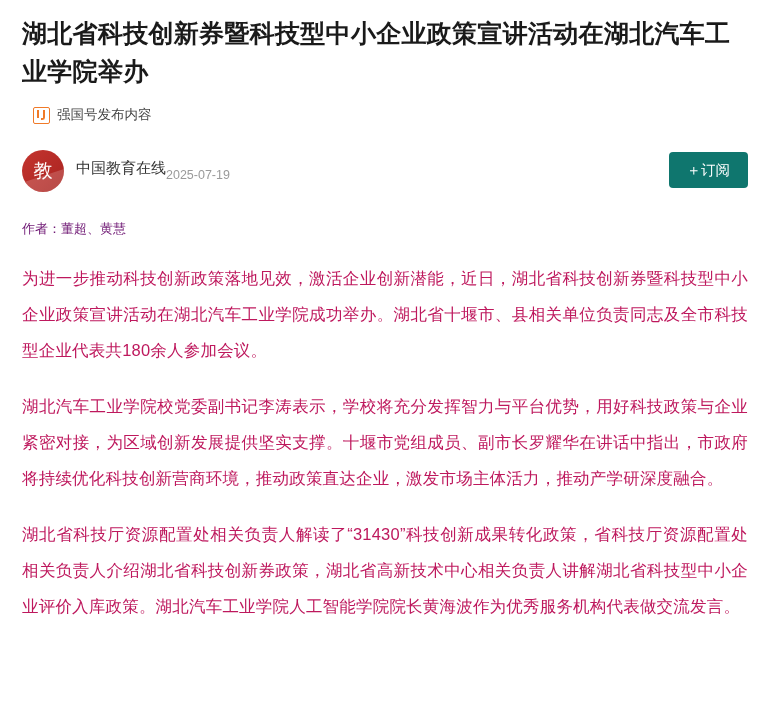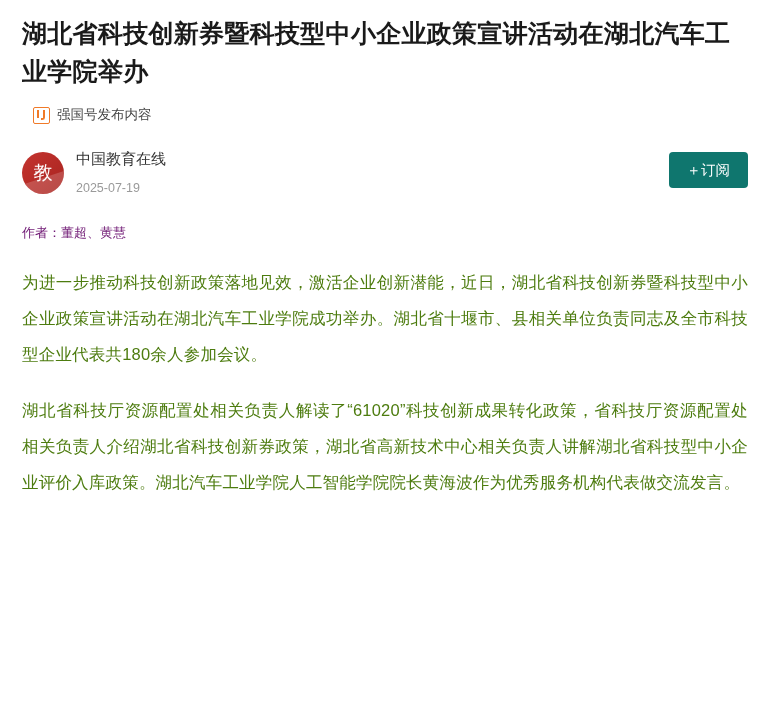--- a/index.html
+++ b/index.html
@@ -101,21 +101,21 @@
     position: absolute;
     left: -6px;
     top: 26px;
     width: 56px;
     height: 20px;
     background: rgba(255,255,255,0.18);
     transform: rotate(-18deg);
   }
   .source-meta {
     display: flex;
-    flex-direction: column;
+    flex-direction: row;
     justify-content: center;
   }
   .source-name {
     font-size: 15px;
     color: #333333;
     line-height: 22px;
   }
   .source-date {
     font-size: 12.5px;
     color: #9a9a9a;
@@ -140,21 +140,21 @@
     margin-top: 26px;
     font-size: 13px;
     color: #701a75;
   }
   .body-text {
     margin-top: 22px;
   }
   .body-text p {
     font-size: 16.5px;
     line-height: 36px;
-    color: #4d7c0f;
+    color: #be185d;
     margin: 0 0 20px 0;
     text-align: justify;
     letter-spacing: 0.2px;
   }
 </style>
 </head>
 <body>
 
 <div class="page">
 
@@ -173,16 +173,17 @@
       <span class="source-name">中国教育在线</span>
       <span class="source-date">2025-07-19</span>
     </div>
     <button class="subscribe-btn">＋订阅</button>
   </div>
 
   <div class="author-line">作者：董超、黄慧</div>
 
   <div class="body-text">
     <p>为进一步推动科技创新政策落地见效，激活企业创新潜能，近日，湖北省科技创新券暨科技型中小企业政策宣讲活动在湖北汽车工业学院成功举办。湖北省十堰市、县相关单位负责同志及全市科技型企业代表共180余人参加会议。</p>
-    <p>湖北省科技厅资源配置处相关负责人解读了“61020”科技创新成果转化政策，省科技厅资源配置处相关负责人介绍湖北省科技创新券政策，湖北省高新技术中心相关负责人讲解湖北省科技型中小企业评价入库政策。湖北汽车工业学院人工智能学院院长黄海波作为优秀服务机构代表做交流发言。</p>
+    <p>湖北汽车工业学院校党委副书记李涛表示，学校将充分发挥智力与平台优势，用好科技政策与企业紧密对接，为区域创新发展提供坚实支撑。十堰市党组成员、副市长罗耀华在讲话中指出，市政府将持续优化科技创新营商环境，推动政策直达企业，激发市场主体活力，推动产学研深度融合。</p>
+    <p>湖北省科技厅资源配置处相关负责人解读了“31430”科技创新成果转化政策，省科技厅资源配置处相关负责人介绍湖北省科技创新券政策，湖北省高新技术中心相关负责人讲解湖北省科技型中小企业评价入库政策。湖北汽车工业学院人工智能学院院长黄海波作为优秀服务机构代表做交流发言。</p>
   </div>
 
 </div>
 
 </body></html>

